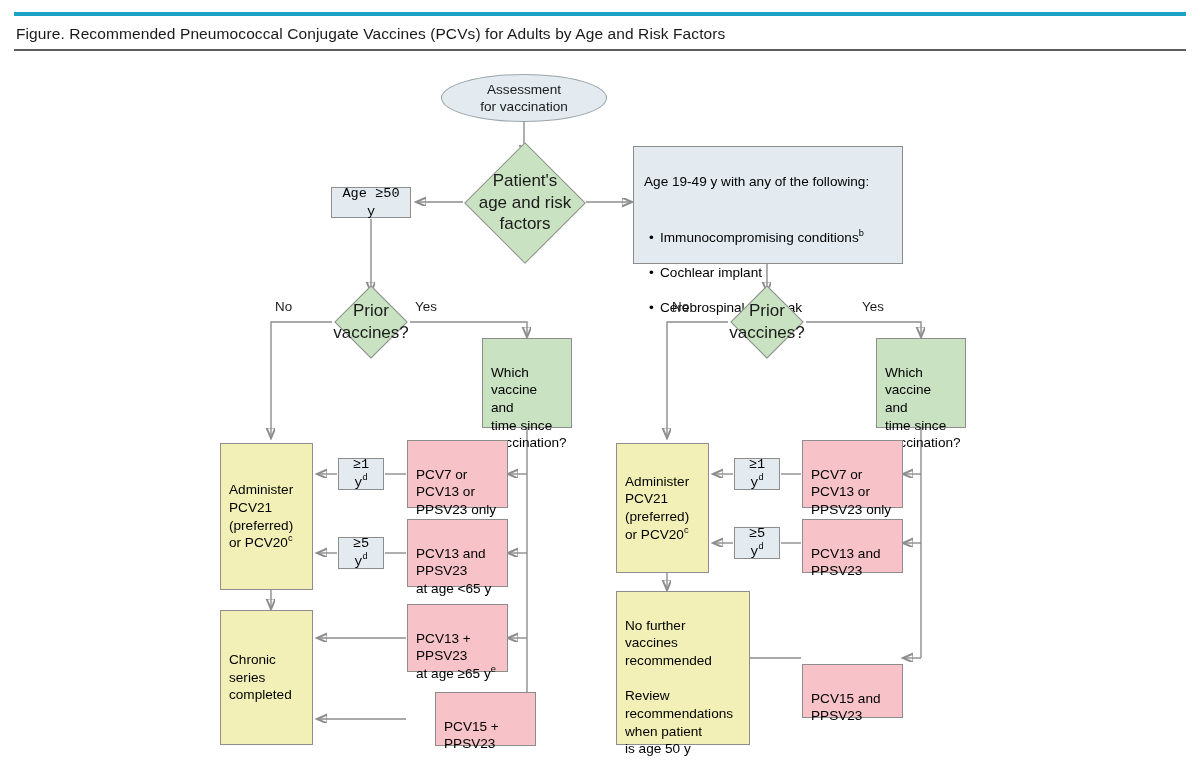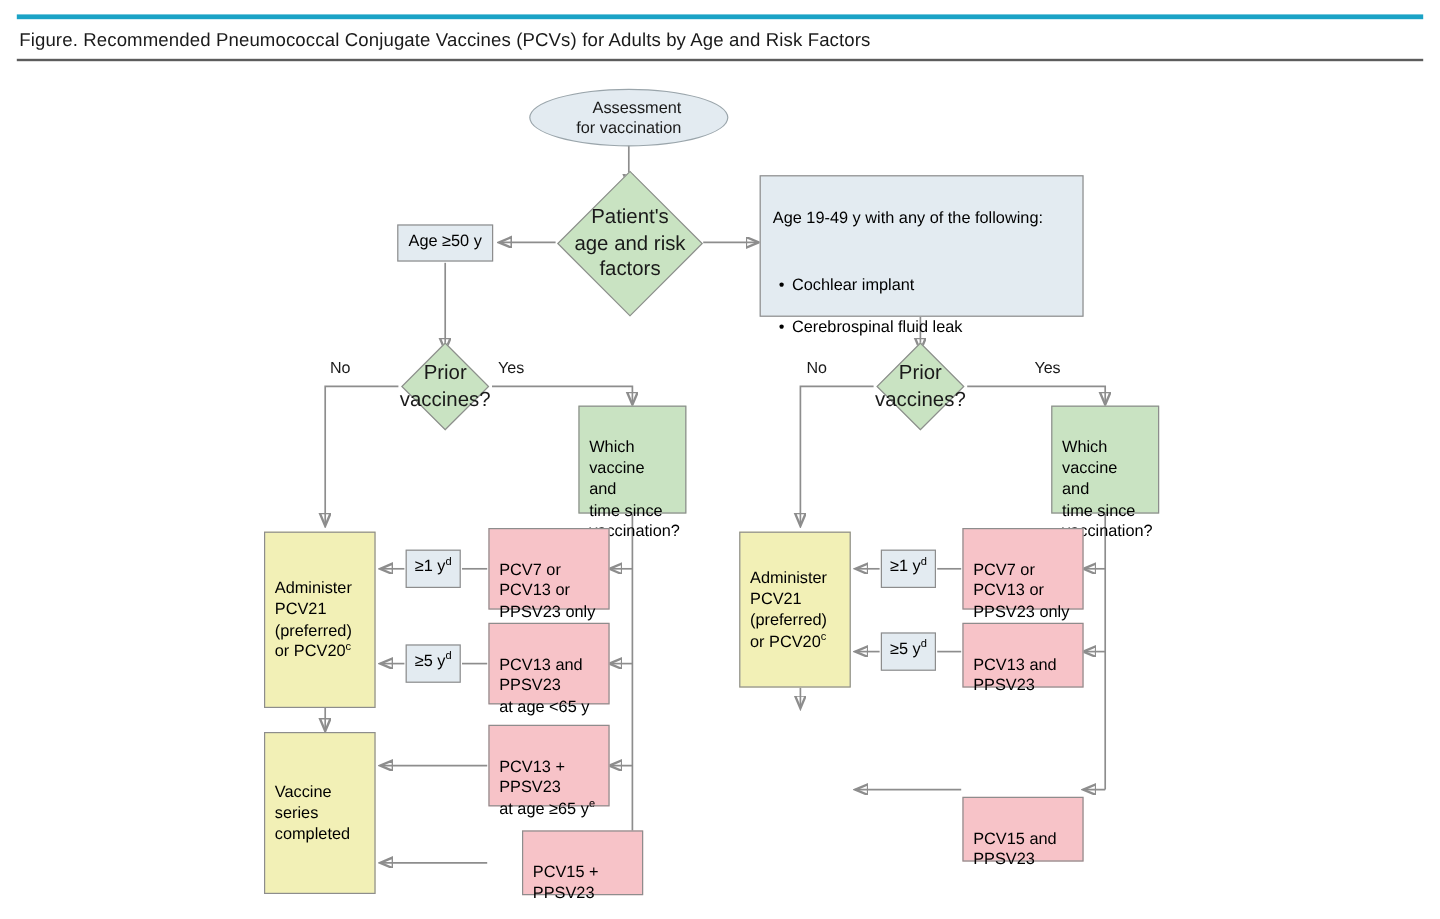--- a/index.html
+++ b/index.html
@@ -57,23 +57,25 @@
     box-sizing: border-box;
     border: 1px solid #8d8d8d;
     font-size: 13.6px;
     line-height: 1.30;
     color: #000000;
     padding: 7px 8px;
     white-space: pre-line;
   }
   .node.center {
     display: flex;
+    align-items: center;
     justify-content: center;
     text-align: center;
     padding: 4px 6px;
+    font-family: Liberation Mono, monospace;
   }
   .node.midleft {
     display: flex;
     align-items: center;
     justify-content: flex-start;
     text-align: left;
   }
   .node.topleft {
     display: block;
     text-align: left;
@@ -234,39 +236,40 @@
     <line x1="733" y1="474" x2="713" y2="474" marker-end="url(#ar)"></line>
 
     <line x1="801" y1="543" x2="781" y2="543"></line>
     <line x1="733" y1="543" x2="713" y2="543" marker-end="url(#ar)"></line>
 
     <line x1="801" y1="658" x2="713" y2="658" marker-end="url(#ar)"></line>
 
     <line x1="667" y1="573" x2="667" y2="590" marker-end="url(#ar)"></line>
   </svg>
 
-  <div class="oval" style="left:441px; top:74px; width:166px; height:48px;text-align:right;">
+  <div class="oval" style="left:441px; top:74px; width:166px; height:48px;">
     <span>Assessment
 for vaccination</span>
   </div>
 
   <div class="diamond" style="left:464px; top:155px; width:122px; height:95px;">
     <div class="dshape" style="left:18px; top:5px; width:86px; height:86px;"></div>
     <div class="dlabel">Patient's
 age and risk
 factors</div>
   </div>
 
   <div class="node blue center" style="left:331px; top:187px; width:80px; height:31px;">
     <span>Age ≥50 y</span>
   </div>
 
   <div class="node blue topleft infobox" style="left:633px; top:146px; width:270px; height:118px; padding:8px 10px;">
     <span class="head">Age 19-49 y with any of the following:</span>
     <ul>
+      <li><span>Immunocompromising conditions</span><sup>b</sup></li>
       <li><span>Cochlear implant</span></li>
       <li><span>Cerebrospinal fluid leak</span></li>
     </ul>
   </div>
 
   <div class="diamond" style="left:332px; top:285px; width:78px; height:74px;">
     <div class="dshape" style="left:13px; top:11px; width:52px; height:52px;"></div>
     <div class="dlabel" style="transform:translateX(0);">Prior
 vaccines?</div>
   </div>
@@ -281,21 +284,21 @@
   </div>
 
   <div class="node yellow midleft" style="left:220px; top:443px; width:93px; height:147px;">
     <span><span>Administer
 PCV21
 (preferred)
 or PCV20</span><sup>c</sup></span>
   </div>
 
   <div class="node yellow midleft" style="left:220px; top:610px; width:93px; height:135px;">
-    <span>Vaccine
+    <span>Chronic
 series
 completed</span>
   </div>
 
   <div class="node blue center" style="left:338px; top:458px; width:46px; height:32px;">
     <span><span>≥1 y</span><sup>d</sup></span>
   </div>
   <div class="node blue center" style="left:338px; top:537px; width:46px; height:32px;">
     <span><span>≥5 y</span><sup>d</sup></span>
   </div>
@@ -335,20 +338,30 @@
 vaccination?</span>
   </div>
 
   <div class="node yellow midleft" style="left:616px; top:443px; width:93px; height:130px;">
     <span><span>Administer
 PCV21
 (preferred)
 or PCV20</span><sup>c</sup></span>
   </div>
 
+  <div class="node yellow topleft" style="left:616px; top:591px; width:134px; height:154px;">
+    <span>No further
+vaccines
+recommended
+
+Review
+recommendations
+when patient
+is age 50 y</span>
+  </div>
 
   <div class="node blue center" style="left:734px; top:458px; width:46px; height:32px;">
     <span><span>≥1 y</span><sup>d</sup></span>
   </div>
   <div class="node blue center" style="left:734px; top:527px; width:46px; height:32px;">
     <span><span>≥5 y</span><sup>d</sup></span>
   </div>
 
   <div class="node pink topleft" style="left:802px; top:440px; width:101px; height:68px;">
     <span>PCV7 or

